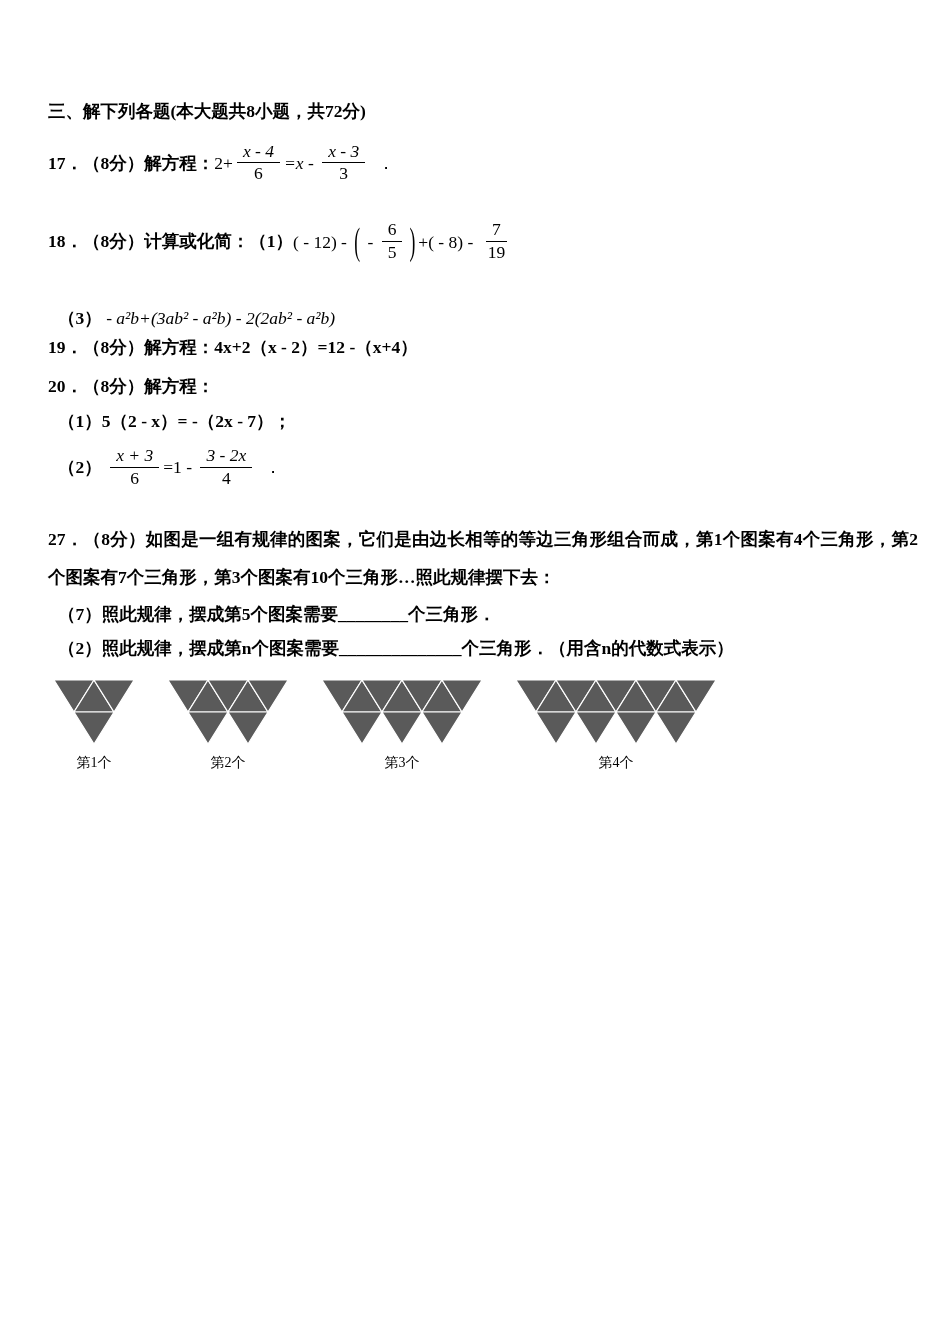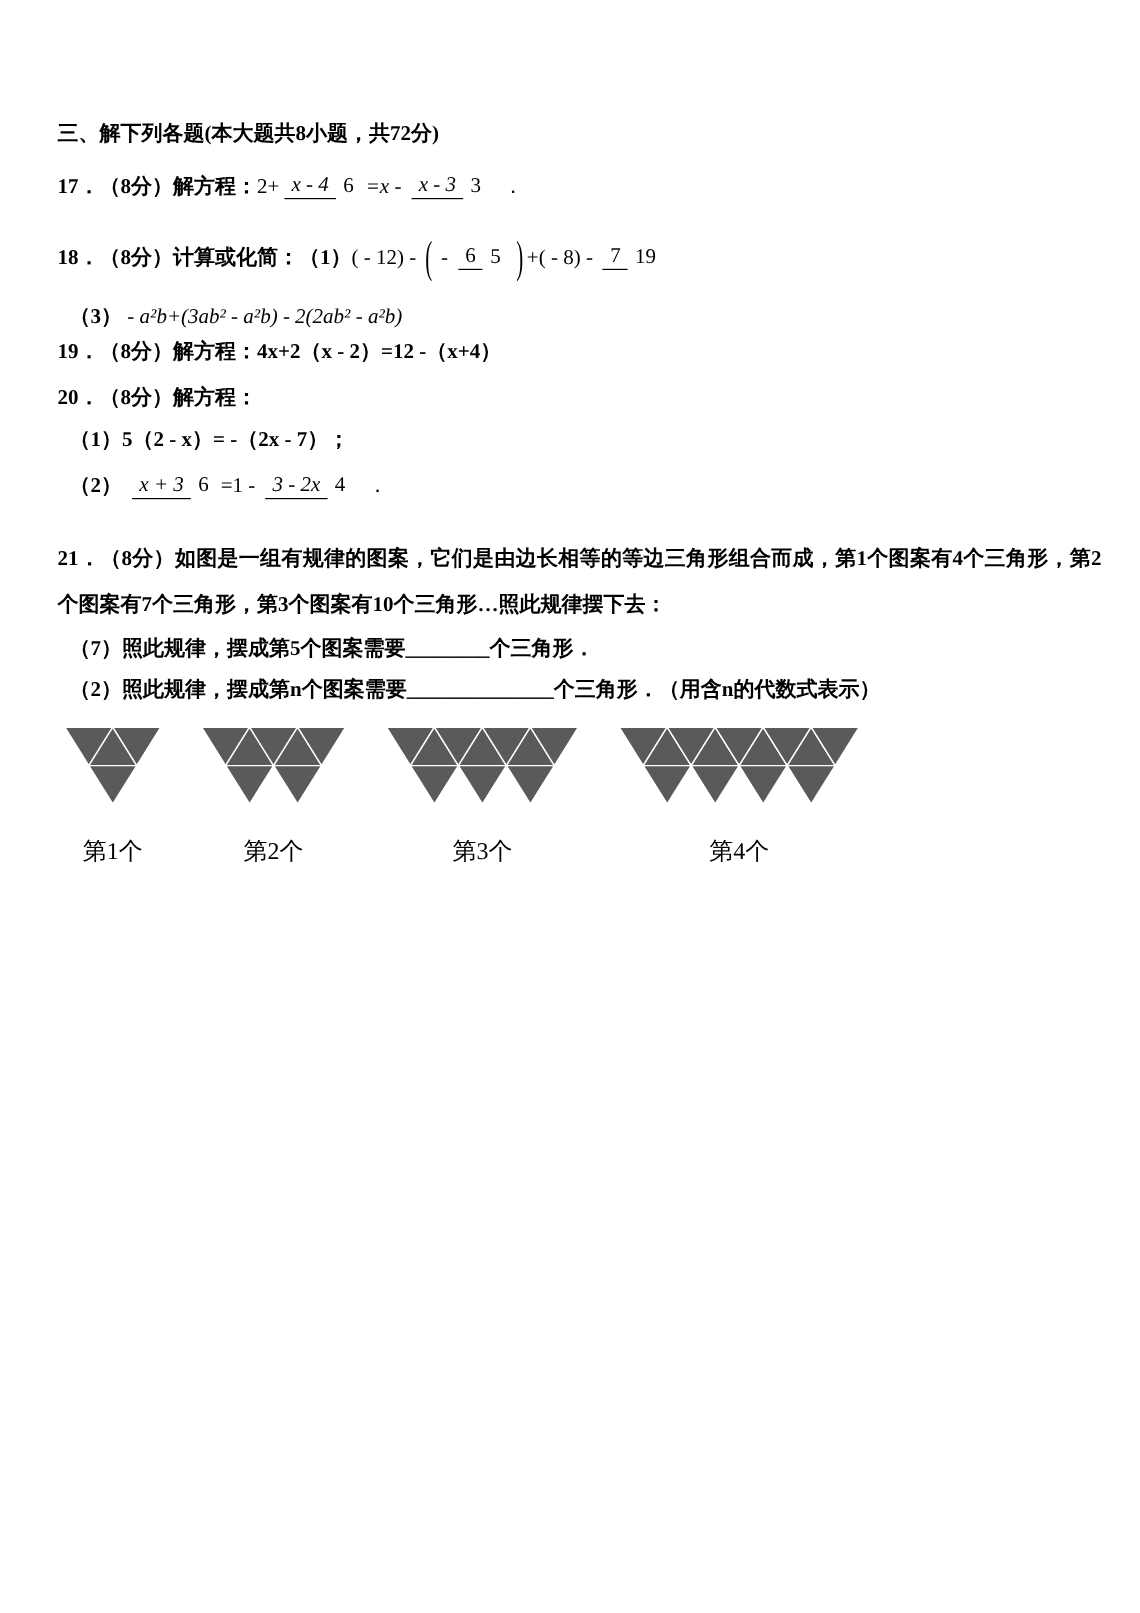--- a/index.html
+++ b/index.html
@@ -10,49 +10,49 @@
   }
   .page{padding:92px 32px 40px 48px;}
   .b{font-weight:bold;}
   p{margin:0;}
   .stem{line-height:2.2;text-align:justify;}
   .plain{line-height:2.0;}
   .qline{margin:0;}
   .math{font-family:"Liberation Serif","DejaVu Serif",serif;white-space:nowrap;}
   .it{font-style:italic;}
   .frac{
-    display:inline-flex;flex-direction:row;align-items:center;
+    display:inline-flex;flex-direction:column;align-items:center;
     vertical-align:middle;margin:0 4px;position:relative;top:-2px;
     line-height:1.25;
   }
   .frac .num{padding:0 6px;border-bottom:1.4px solid #000;}
   .frac .den{padding:0 6px;}
   .bp{
     display:inline-block;transform:scaleY(2.15);font-weight:300;
     margin:0 3px;vertical-align:middle;position:relative;top:-1px;
   }
   .tail{margin-left:8px;}
   .sub{padding-left:10px;}
   .item{line-height:1.95;}
   .mt-q17{margin-top:12px;}
   .mt-q18{margin-top:34px;}
   .mt-sub2{margin-top:32px;}
-  .mt-sub3{margin-top:24px;}
+  .mt-sub3{margin-top:40px;}
   .mt-q19{}
   .mt-q20{margin-top:4px;}
   .mt-frac2{margin-top:8px;}
   .mt-q21{margin-top:28px;}
   .mt-q22{margin-top:30px;}
   .figrow{
     display:flex;align-items:flex-end;gap:34px;
     margin-top:14px;padding-left:6px;
   }
   .figure{display:flex;flex-direction:column;}
   .figcanvas{line-height:0;}
-  .figlabel{font-size:20px;margin-top:25px;text-align:center;}
+  .figlabel{font-size:14px;margin-top:9px;text-align:center;}
 </style>
 </head>
 <body>
 
 <div class="page">
 
   <p class="stem"><span class="b">三、解下列各题(本大题共8小题，共72分)</span></p>
 
   <div class="qline mt-q17">
     <span class="b">17．</span><span class="b">（8分）解方程：</span><span class="math"><span>2+</span><span class="frac">
@@ -90,21 +90,21 @@
     <span class="b">（2）</span>
     <span class="math"><span class="frac">
           <span class="num it">x + 3</span>
           <span class="den">6</span>
         </span><span>=1 - </span><span class="frac">
           <span class="num it">3 - 2x</span>
           <span class="den">4</span>
         </span><span class="tail">．</span></span>
   </div>
 
-  <p class="stem mt-q21"><span class="b">21．</span><span class="b">（8分）如图是一组有规律的图案，它们是由边长相等的等边三角形组合而成，第1个图案有4个三角形，第2个图案有7个三角形，第3个图案有10个三角形…照此规律摆下去：</span></p>
+  <p class="stem mt-q21"><span class="b">27．</span><span class="b">（8分）如图是一组有规律的图案，它们是由边长相等的等边三角形组合而成，第1个图案有4个三角形，第2个图案有7个三角形，第3个图案有10个三角形…照此规律摆下去：</span></p>
 
   <p class="item sub b">（7）照此规律，摆成第5个图案需要________个三角形．</p>
   <p class="item sub b">（2）照此规律，摆成第n个图案需要______________个三角形．（用含n的代数式表示）</p>
 
   <div class="figrow">
     <div class="figure">
       <div class="figcanvas"><svg width="80" height="66" viewBox="0 0 80 66" fill="#5a5a5a" stroke="#ffffff" stroke-width="1.2">
             <polygon points="0,1 40,1 20,33"></polygon>
             <polygon points="40,1 20,33 60,33"></polygon>
             <polygon points="20,33 60,33 40,65"></polygon>

